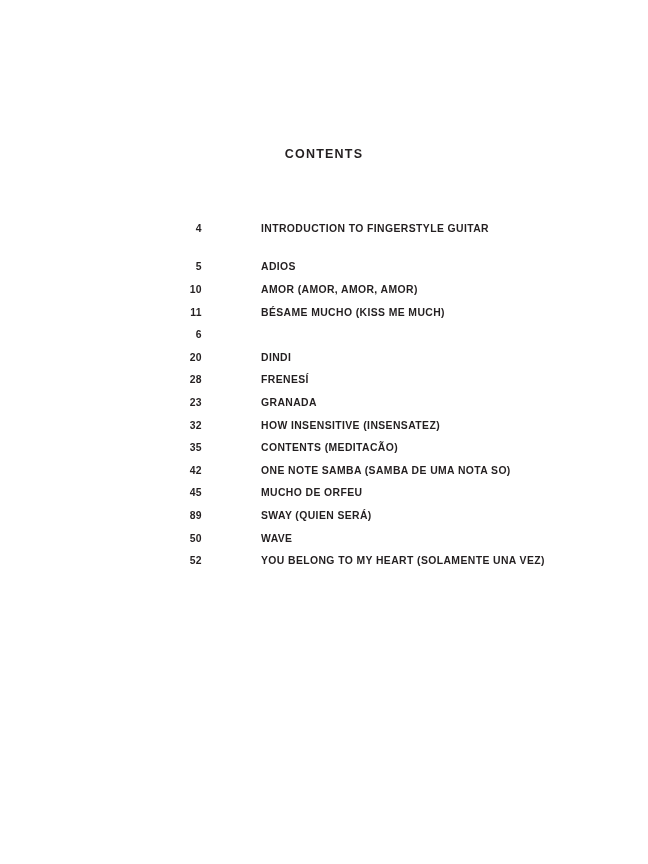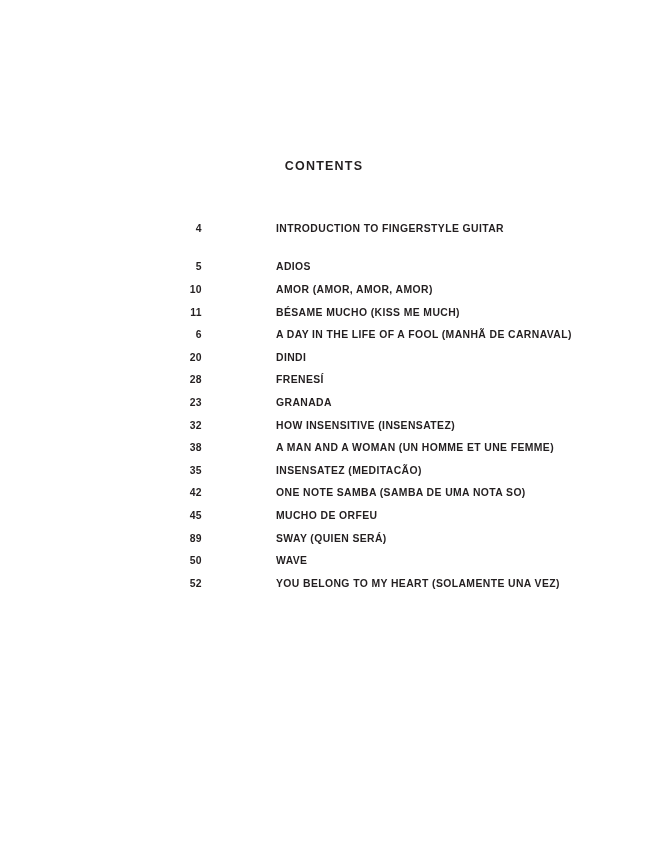--- a/index.html
+++ b/index.html
@@ -14,21 +14,21 @@
     background: #ffffff;
     color: #231f20;
     font-family: "Liberation Sans", sans-serif;
     overflow: hidden;
   }
   .contents-title {
     position: absolute;
     top: 148px;
     left: 0;
     right: 0;
-    margin: 12px;
+    margin: 0;
     text-align: center;
     font-size: 12.5px;
     font-weight: bold;
     letter-spacing: 1.2px;
     line-height: 1.1;
   }
   .toc {
     position: absolute;
     top: 217px;
     left: 0;
@@ -45,21 +45,21 @@
   }
   .toc-row.section-gap {
     margin-top: 16px;
   }
   .toc-page-num {
     width: 202px;
     text-align: right;
     flex: 0 0 auto;
   }
   .toc-title {
-    margin-left: 30px;
+    margin-left: 15px;
     flex: 0 0 auto;
     padding-left: 44px;
   }
 </style>
 </head>
 <body>
 
 <div class="page">
 
   <h1 class="contents-title">CONTENTS</h1>
@@ -81,21 +81,20 @@
       <span class="toc-title">AMOR (AMOR, AMOR, AMOR)</span>
     </div>
 
     <div class="toc-row">
       <span class="toc-page-num">11</span>
       <span class="toc-title">BÉSAME MUCHO (KISS ME MUCH)</span>
     </div>
 
     <div class="toc-row">
       <span class="toc-page-num">6</span>
-      <span class="toc-title">A DAY IN THE LIFE OF A FOOL (MANHÃ DE CARNAVAL)</span>
     </div>
 
     <div class="toc-row">
       <span class="toc-page-num">20</span>
       <span class="toc-title">DINDI</span>
     </div>
 
     <div class="toc-row">
       <span class="toc-page-num">28</span>
       <span class="toc-title">FRENESÍ</span>
@@ -104,28 +103,24 @@
     <div class="toc-row">
       <span class="toc-page-num">23</span>
       <span class="toc-title">GRANADA</span>
     </div>
 
     <div class="toc-row">
       <span class="toc-page-num">32</span>
       <span class="toc-title">HOW INSENSITIVE (INSENSATEZ)</span>
     </div>
 
-    <div class="toc-row">
-      <span class="toc-page-num">38</span>
-      <span class="toc-title">A MAN AND A WOMAN (UN HOMME ET UNE FEMME)</span>
-    </div>
 
     <div class="toc-row">
       <span class="toc-page-num">35</span>
-      <span class="toc-title">INSENSATEZ (MEDITACÃO)</span>
+      <span class="toc-title">CONTENTS (MEDITACÃO)</span>
     </div>
 
     <div class="toc-row">
       <span class="toc-page-num">42</span>
       <span class="toc-title">ONE NOTE SAMBA (SAMBA DE UMA NOTA SO)</span>
     </div>
 
     <div class="toc-row">
       <span class="toc-page-num">45</span>
       <span class="toc-title">MUCHO DE ORFEU</span>

